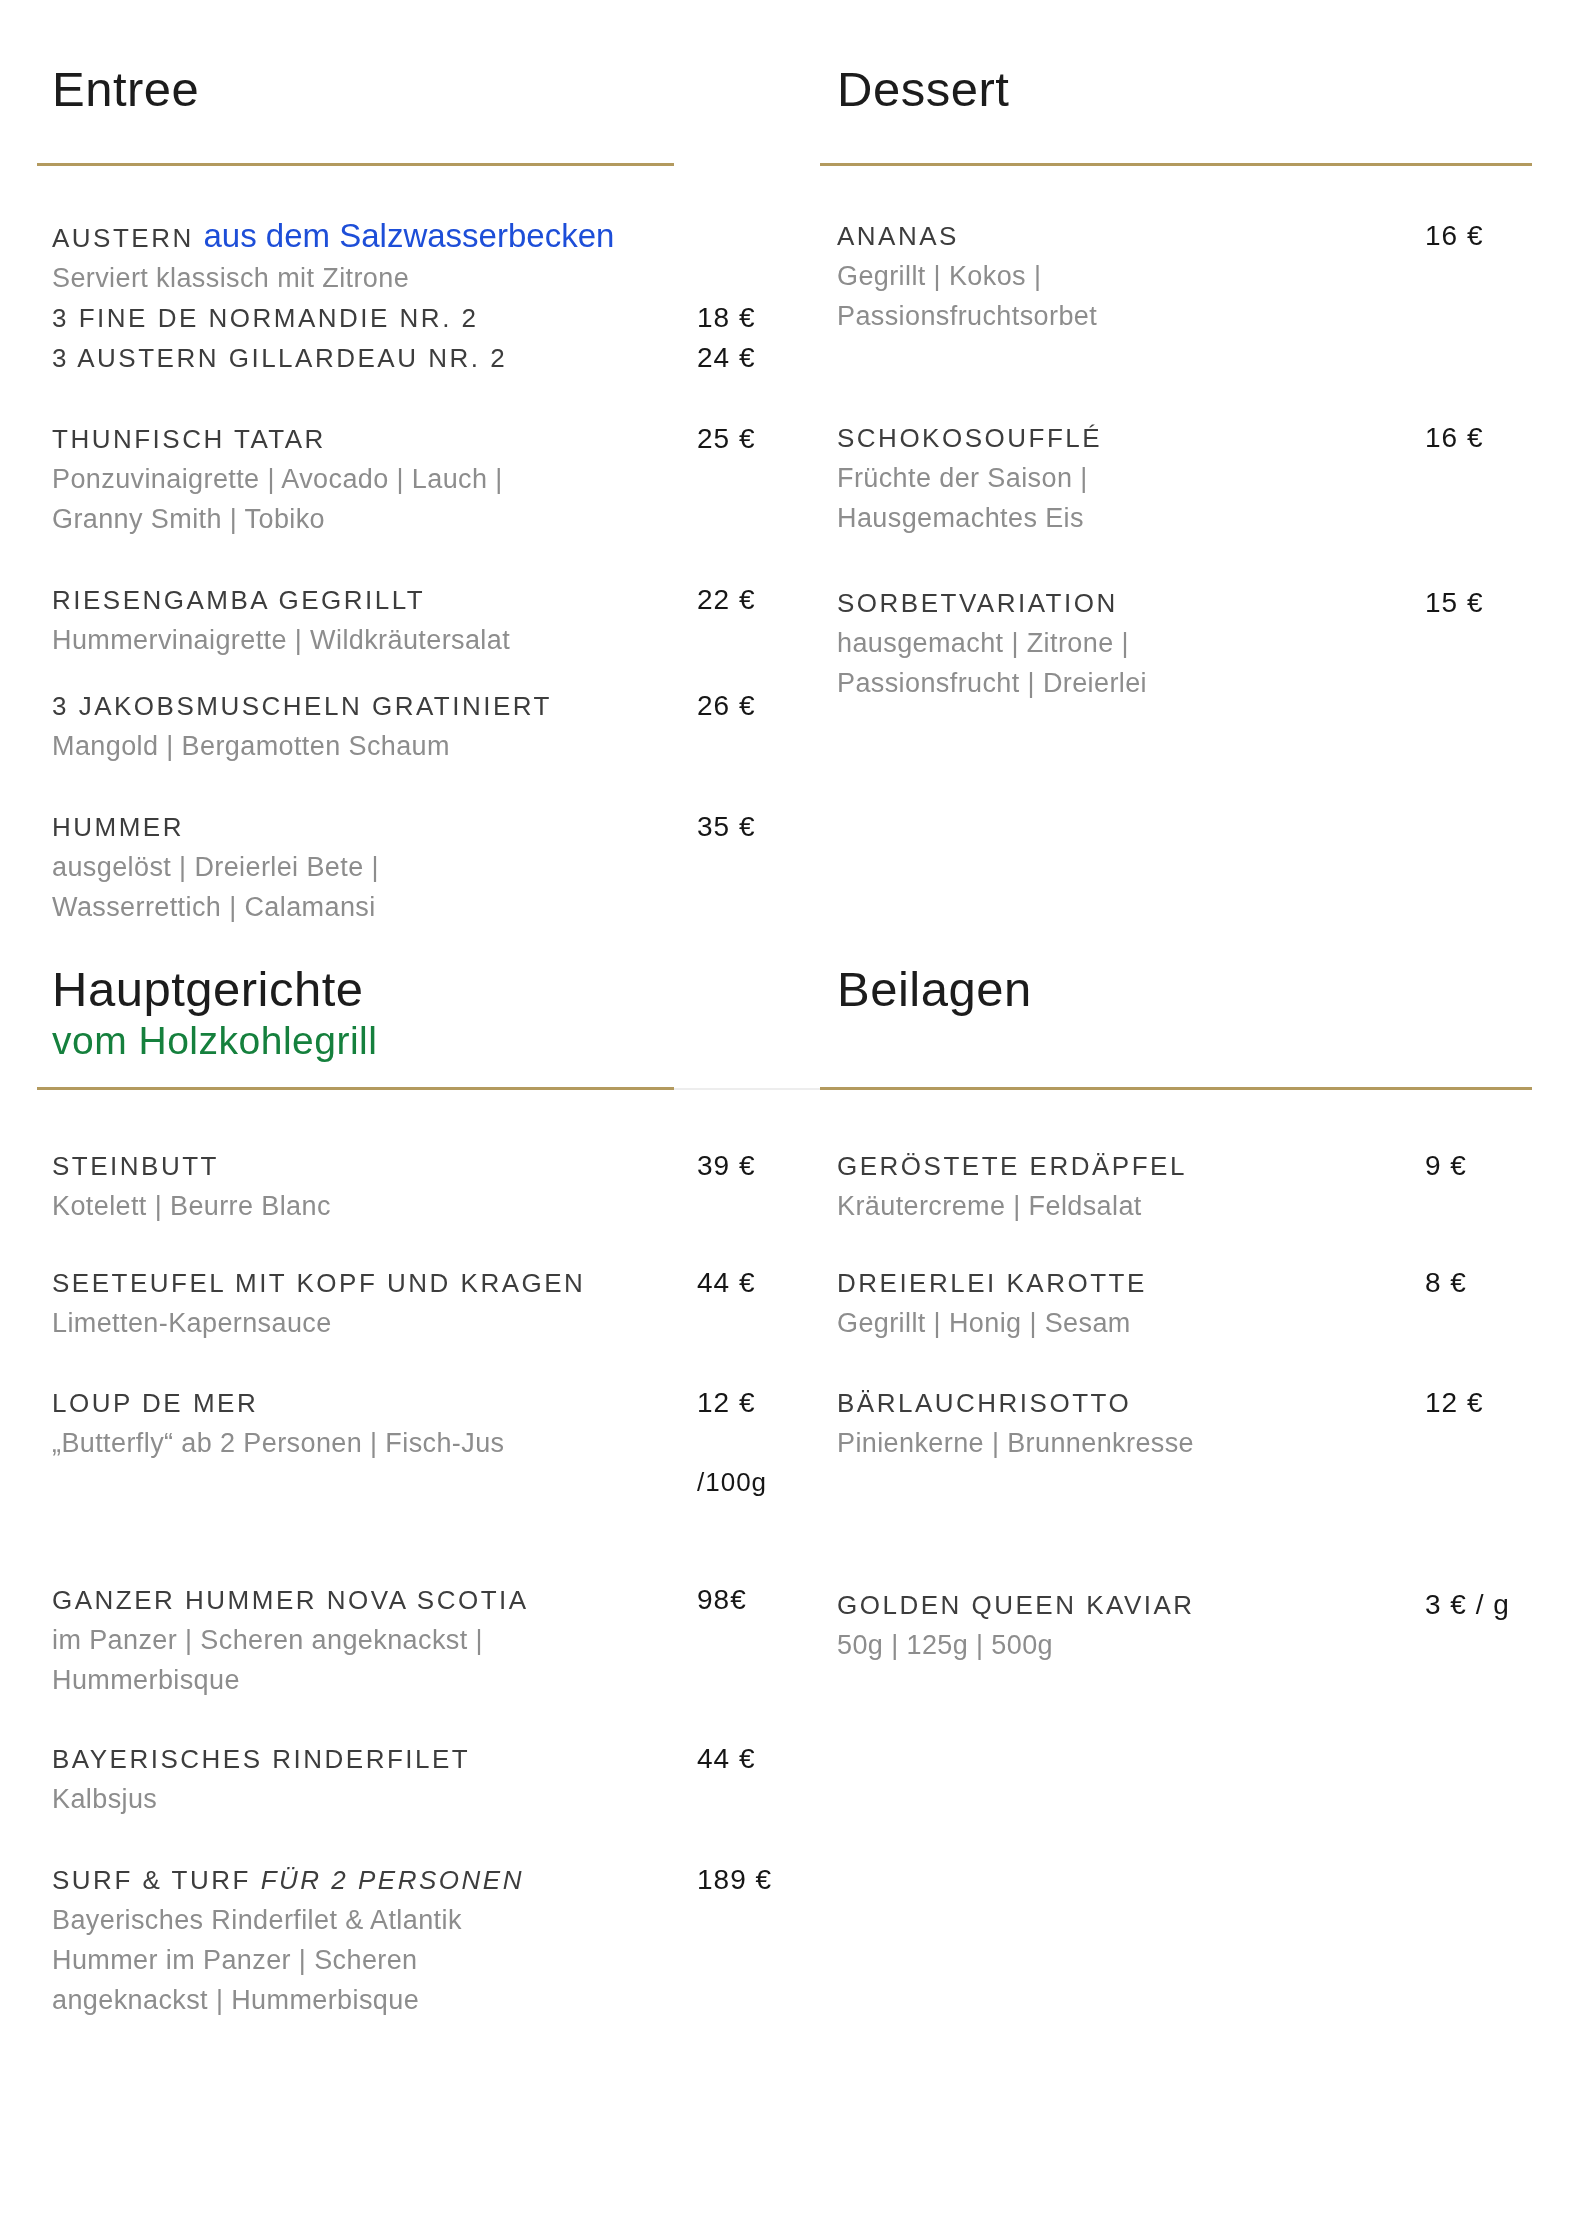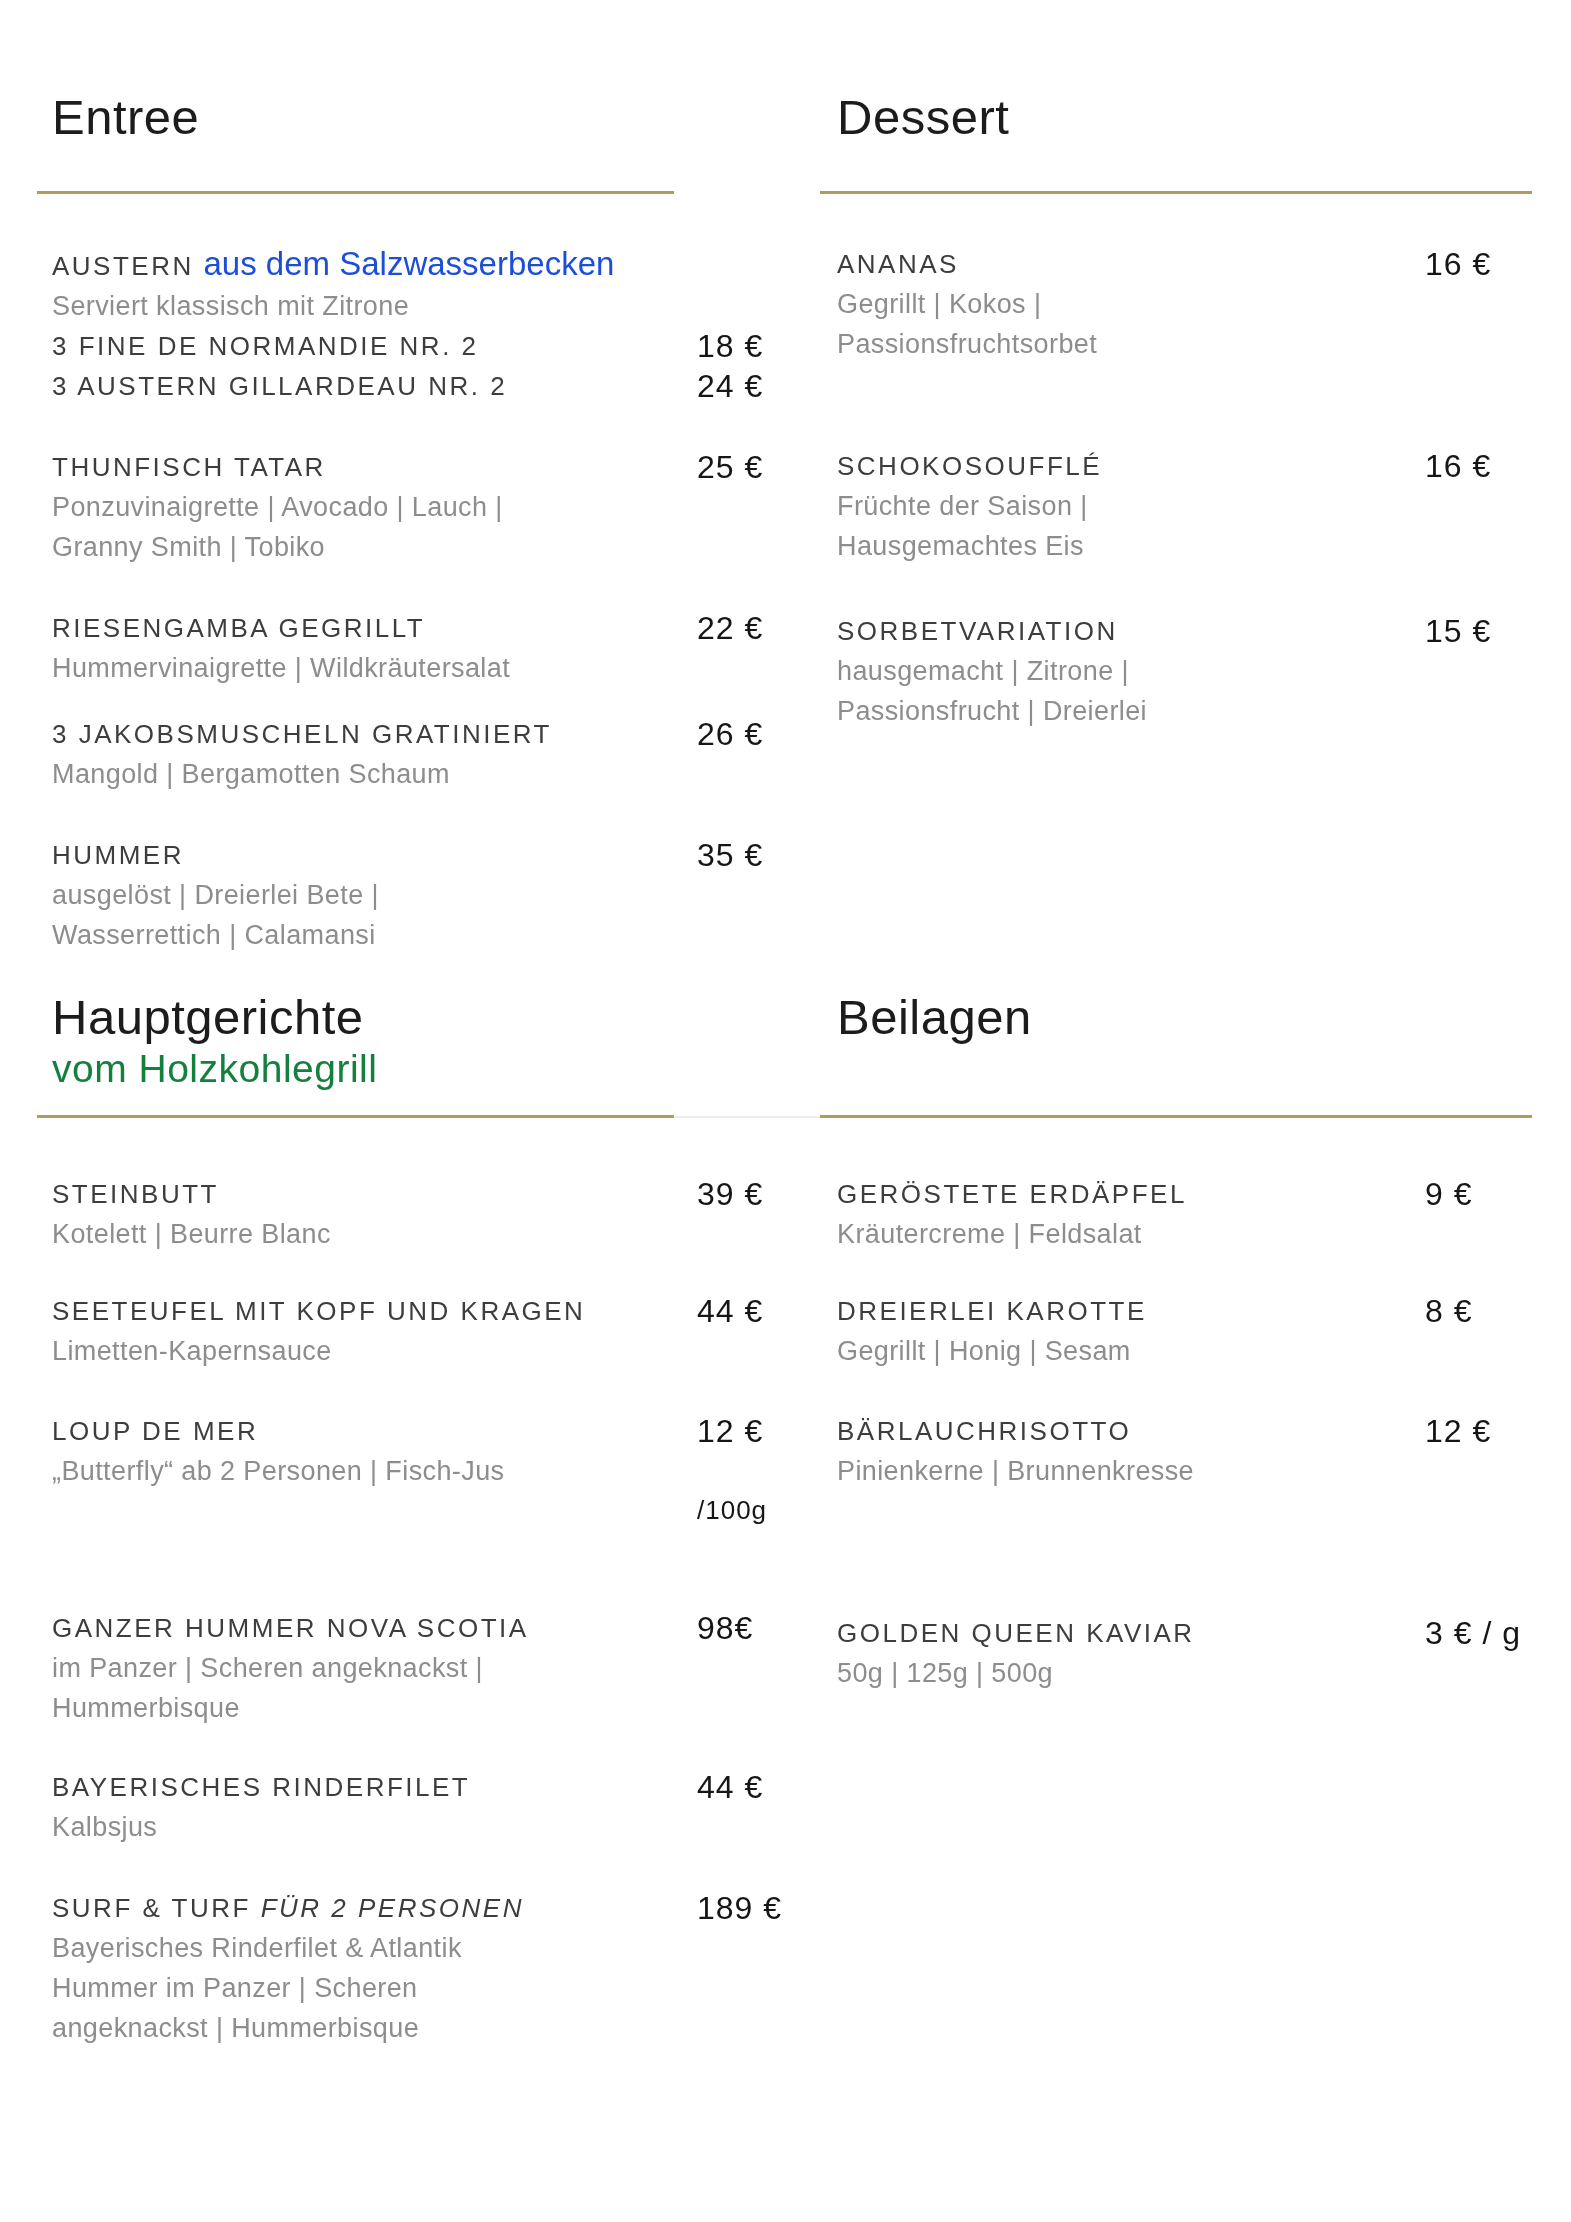--- a/index.html
+++ b/index.html
@@ -1,18 +1,18 @@
 <!DOCTYPE html>
 <html><head>
 <meta charset="utf-8">
 <style>
   html,body{margin:0;padding:0;background:#ffffff;}
   body{width:1571px;height:2222px;position:relative;overflow:hidden;
        font-family:"Liberation Sans","DejaVu Sans",sans-serif;-webkit-font-smoothing:antialiased;}
-  .page{box-sizing:border-box;width:1571px;padding:90px 0 0 52px;
+  .page{box-sizing:border-box;width:1571px;padding:62px 0 0 52px;
         display:grid;grid-template-columns:728px 734px;column-gap:57px;
         grid-template-rows:auto auto;row-gap:35px;}
   .sec{min-width:0;}
   
   .sec-head{display:flex;flex-direction:column;justify-content:flex-start;}
   .sec-head.row1{height:101px;}
   .sec-head.row2{height:125px;}
   h1.sec-title{margin:0;font-weight:300;font-size:49px;line-height:54px;color:#1c1c1c;
                letter-spacing:0.5px;}
   .sec-sub{font-weight:300;font-size:39px;line-height:50px;color:#15803d;letter-spacing:0.5px;}
@@ -22,21 +22,21 @@
   .rule.r2{position:relative;}
   .rule-l.r2::after{content:"";position:absolute;left:100%;top:1px;width:146px;height:2px;background:#ededed;}
   
   .item{display:flex;align-items:flex-start;}
   .col-l .item-main{width:645px;flex:0 0 645px;}
   .col-r .item-main{width:588px;flex:0 0 588px;}
   .item-name{font-size:26px;line-height:40px;color:#3d3d3d;letter-spacing:2.5px;}
   .item-name .note{font-size:33px;color:#1d4ed8;letter-spacing:0px;}
   .item-name .it{font-style:italic;}
   .item-desc{font-size:27px;line-height:40px;color:#8d8d8d;letter-spacing:0.4px;white-space:nowrap;}
-  .item-price{font-size:32px;line-height:40px;color:#161616;letter-spacing:1px;white-space:nowrap;}
+  .item-price{font-size:28px;line-height:40px;color:#161616;letter-spacing:1px;white-space:nowrap;}
   .price-note{font-size:26px;line-height:40px;color:#161616;letter-spacing:1px;margin-top:39px;}
   .vrow{display:flex;align-items:flex-start;}
   .vrow .vlabel{font-size:26px;line-height:40px;color:#3d3d3d;letter-spacing:2.5px;}
   .col-l .vrow .vlabel{width:645px;flex:0 0 645px;}
 </style>
 </head>
 <body>
 
 <div class="page">
 

